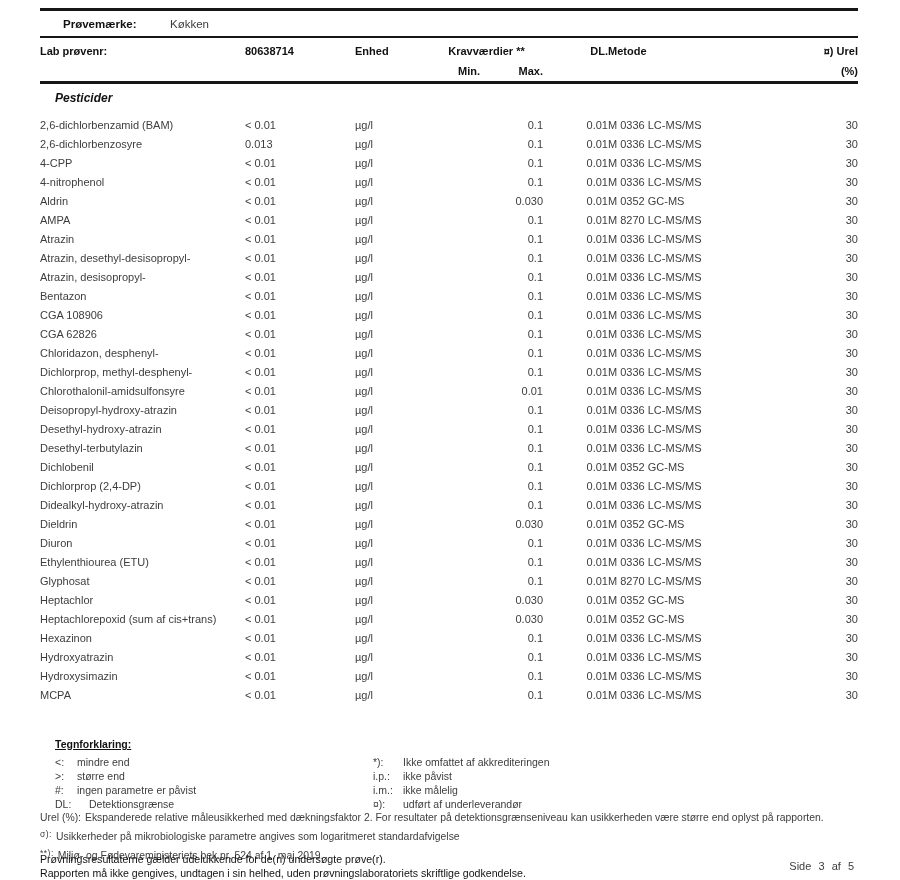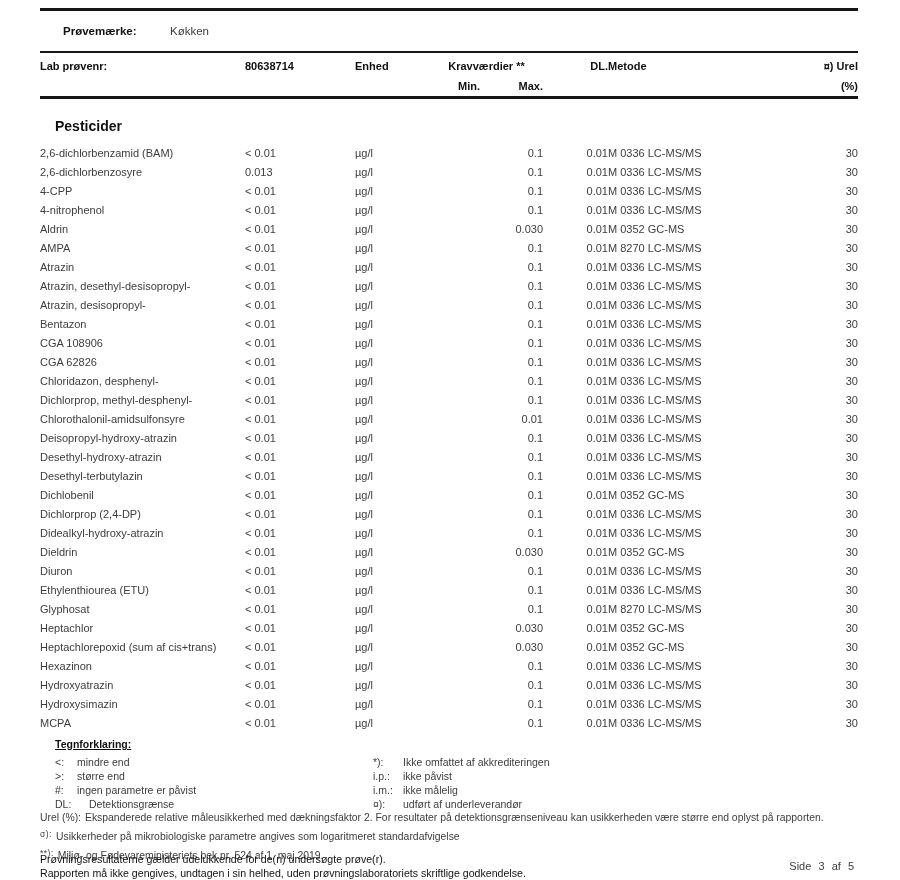--- a/index.html
+++ b/index.html
@@ -14,21 +14,21 @@
   .doc {
     position: relative;
     margin: 8px 42px 0 40px;
     width: 818px;
     height: 872px;
   }
   .rule-top   { border-top: 3px solid #161616; }
   .rule-mid   { border-top: 2px solid #161616; }
 
   
-  .sample-row { display: flex; align-items: center; height: 40px; }
+  .sample-row { display: flex; align-items: center; height: 25px; }
   .sample-row .lbl {
     font-weight: bold; color: #111; font-size: 11.5px;
     padding-left: 23px; width: 107px;
   }
   .sample-row .val { font-size: 11.5px; color: #3d3d3d; }
 
   
   table.grid { border-collapse: collapse; table-layout: fixed; width: 818px; }
   col.c-name   { width: 205px; }
   col.c-result { width: 110px; }
@@ -47,22 +47,22 @@
   thead td { font-weight: bold; color: #111; font-size: 11.5px; }
   thead tr.h1 td { padding-top: 6px; height: 20px; }
   thead tr.h2 td { height: 17px; border-bottom: 3px solid #161616; }
   td.name   { padding-left: 23px; white-space: normal; }
   td.min, td.max, td.dl, td.urel { text-align: right; }
   td.urel   { padding-right: 10px; }
   td.method { padding-left: 20px; }
   td.kv     { text-align: center; }
 
   tr.section-row td {
-    font-weight: bold; color: #111;
-    font-size: 14px; padding-top: 20px; padding-left: 15px; height: 22px;
+    font-weight: bold; font-style: italic; color: #111;
+    font-size: 12px; padding-top: 7px; padding-left: 15px; height: 22px;
   }
   tr.data-row td { padding-top: 5px; height: 14px; }
   tr.data-row td.name { height: auto; }
 
   
   .legend { position: absolute; left: 0; top: 730px; width: 818px; font-size: 10.5px; color: #3d3d3d; }
   .legend-title {
     font-weight: bold; color: #111; text-decoration: underline;
     padding-left: 15px; margin-bottom: 5px;
   }

